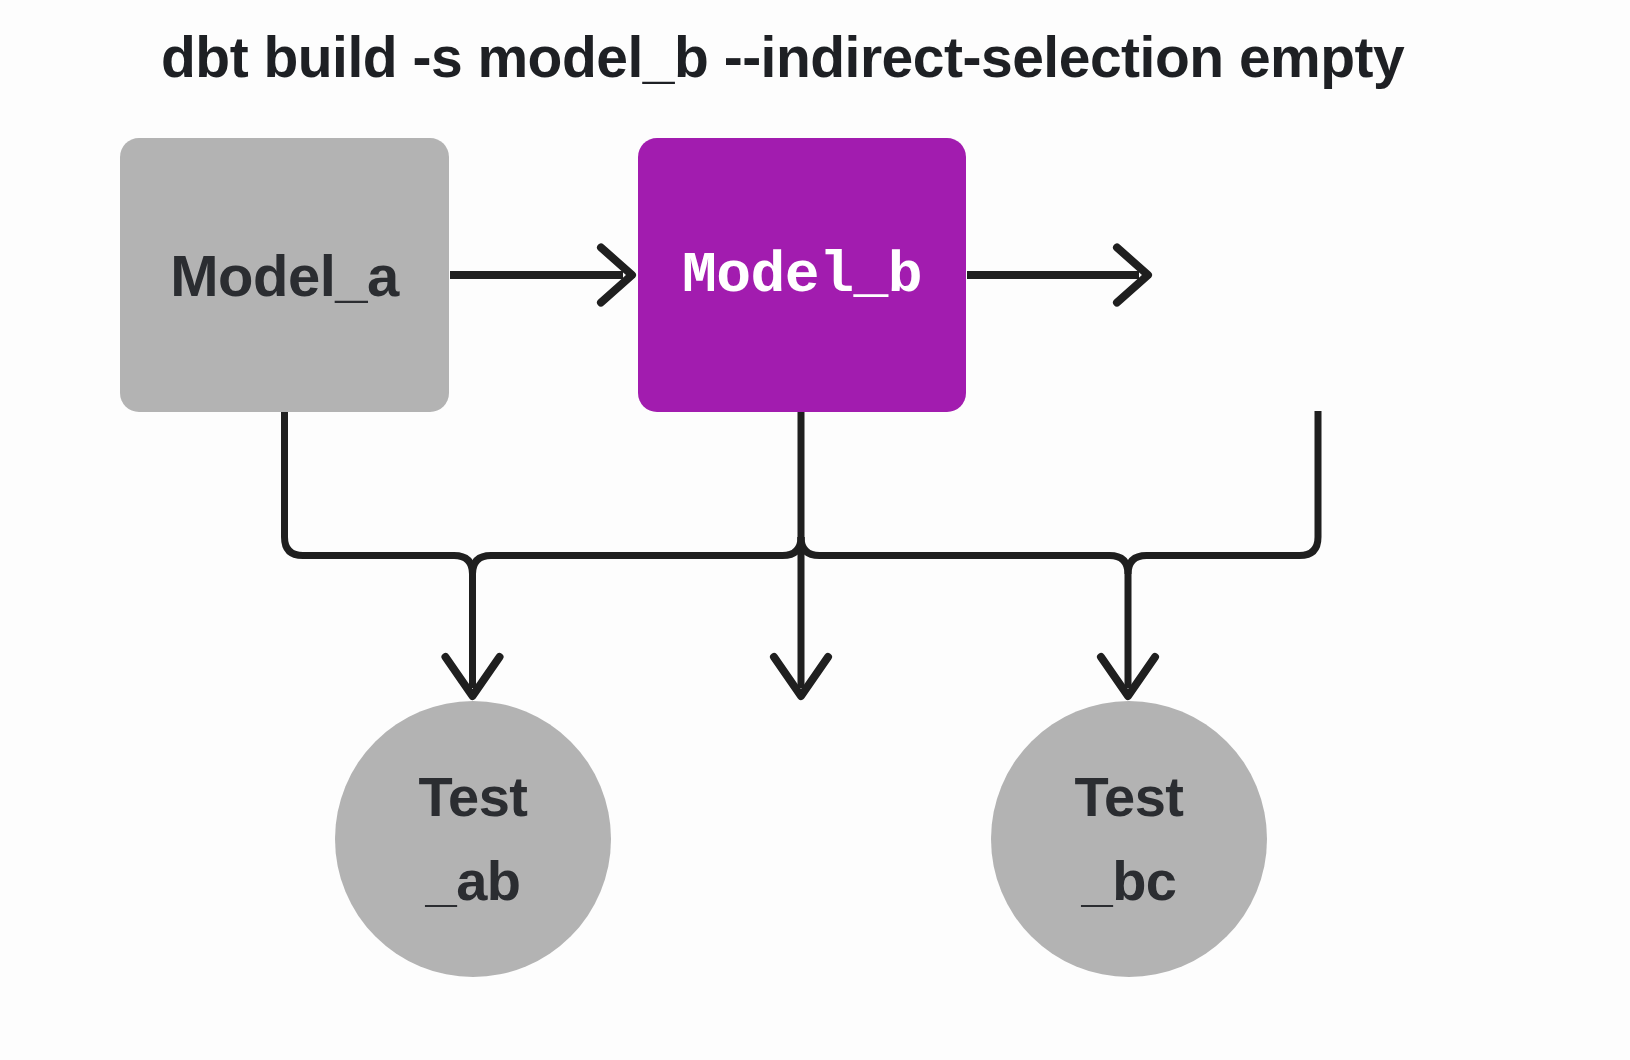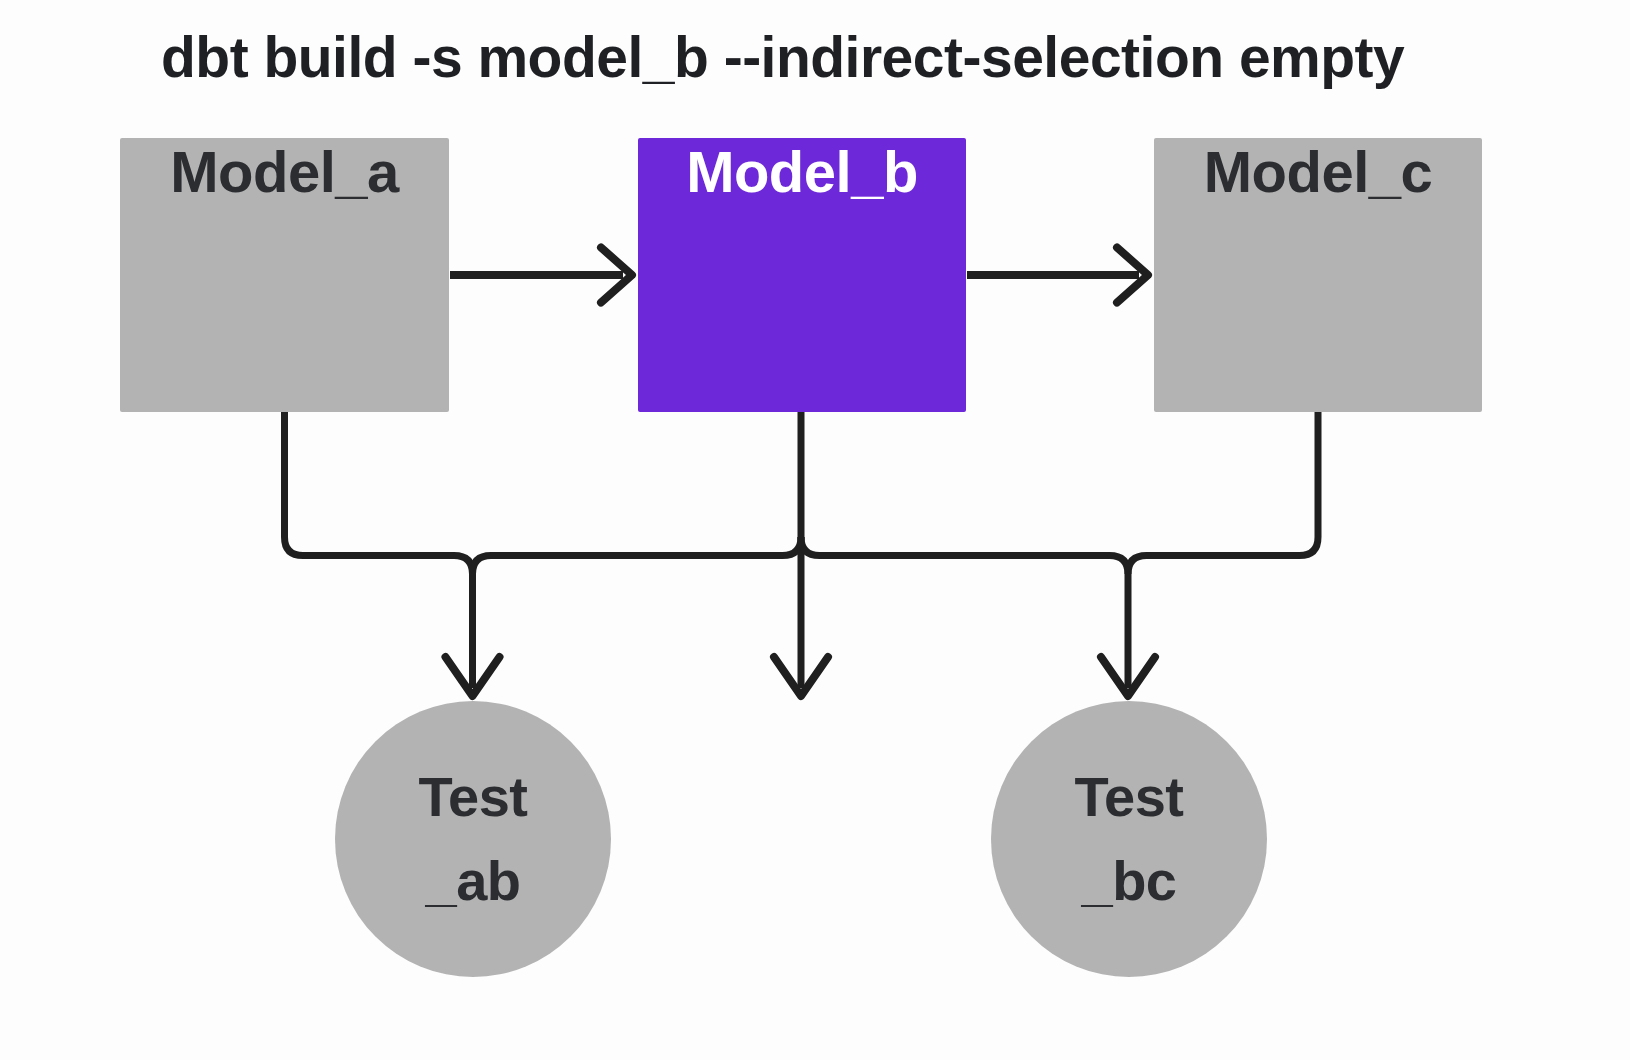--- a/index.html
+++ b/index.html
@@ -31,32 +31,33 @@
     position: absolute;
     left: 0;
     top: 0;
     width: 1630px;
     height: 1060px;
   }
   .model-node {
     position: absolute;
     top: 138px;
     height: 274px;
-    border-radius: 2px;
+    border-radius: 19px;
     display: flex;
+    align-items: center;
     justify-content: center;
   }
   .model-node .node-label {
     font-size: 58px;
     font-weight: 600;
     letter-spacing: -0.5px;
     color: #2b2d31;
   }
   .node-default { background: #b3b3b3; }
-  .node-selected { background: #6d28d9; }
+  .node-selected { background: #a21caf; font-family: Liberation Mono, monospace; }
   .node-selected .node-label { color: #ffffff; }
   .model-a { left: 120px; width: 329px; }
   .model-b { left: 638px; width: 328px; }
   .model-c { left: 1154px; width: 328px; }
   .test-node {
     position: absolute;
     top: 701px;
     width: 276px;
     height: 276px;
     border-radius: 50%;
@@ -113,23 +114,20 @@
   </svg>
 
   <div class="model-node node-default model-a">
     <span class="node-label">Model_a</span>
   </div>
 
   <div class="model-node node-selected model-b">
     <span class="node-label">Model_b</span>
   </div>
 
-  <div class="model-node node-default model-c">
-    <span class="node-label">Model_c</span>
-  </div>
 
   <div class="test-node test-ab">
     <span class="test-line">Test</span>
     <span class="test-line">_ab</span>
   </div>
 
 
   <div class="test-node test-bc">
     <span class="test-line">Test</span>
     <span class="test-line">_bc</span>

